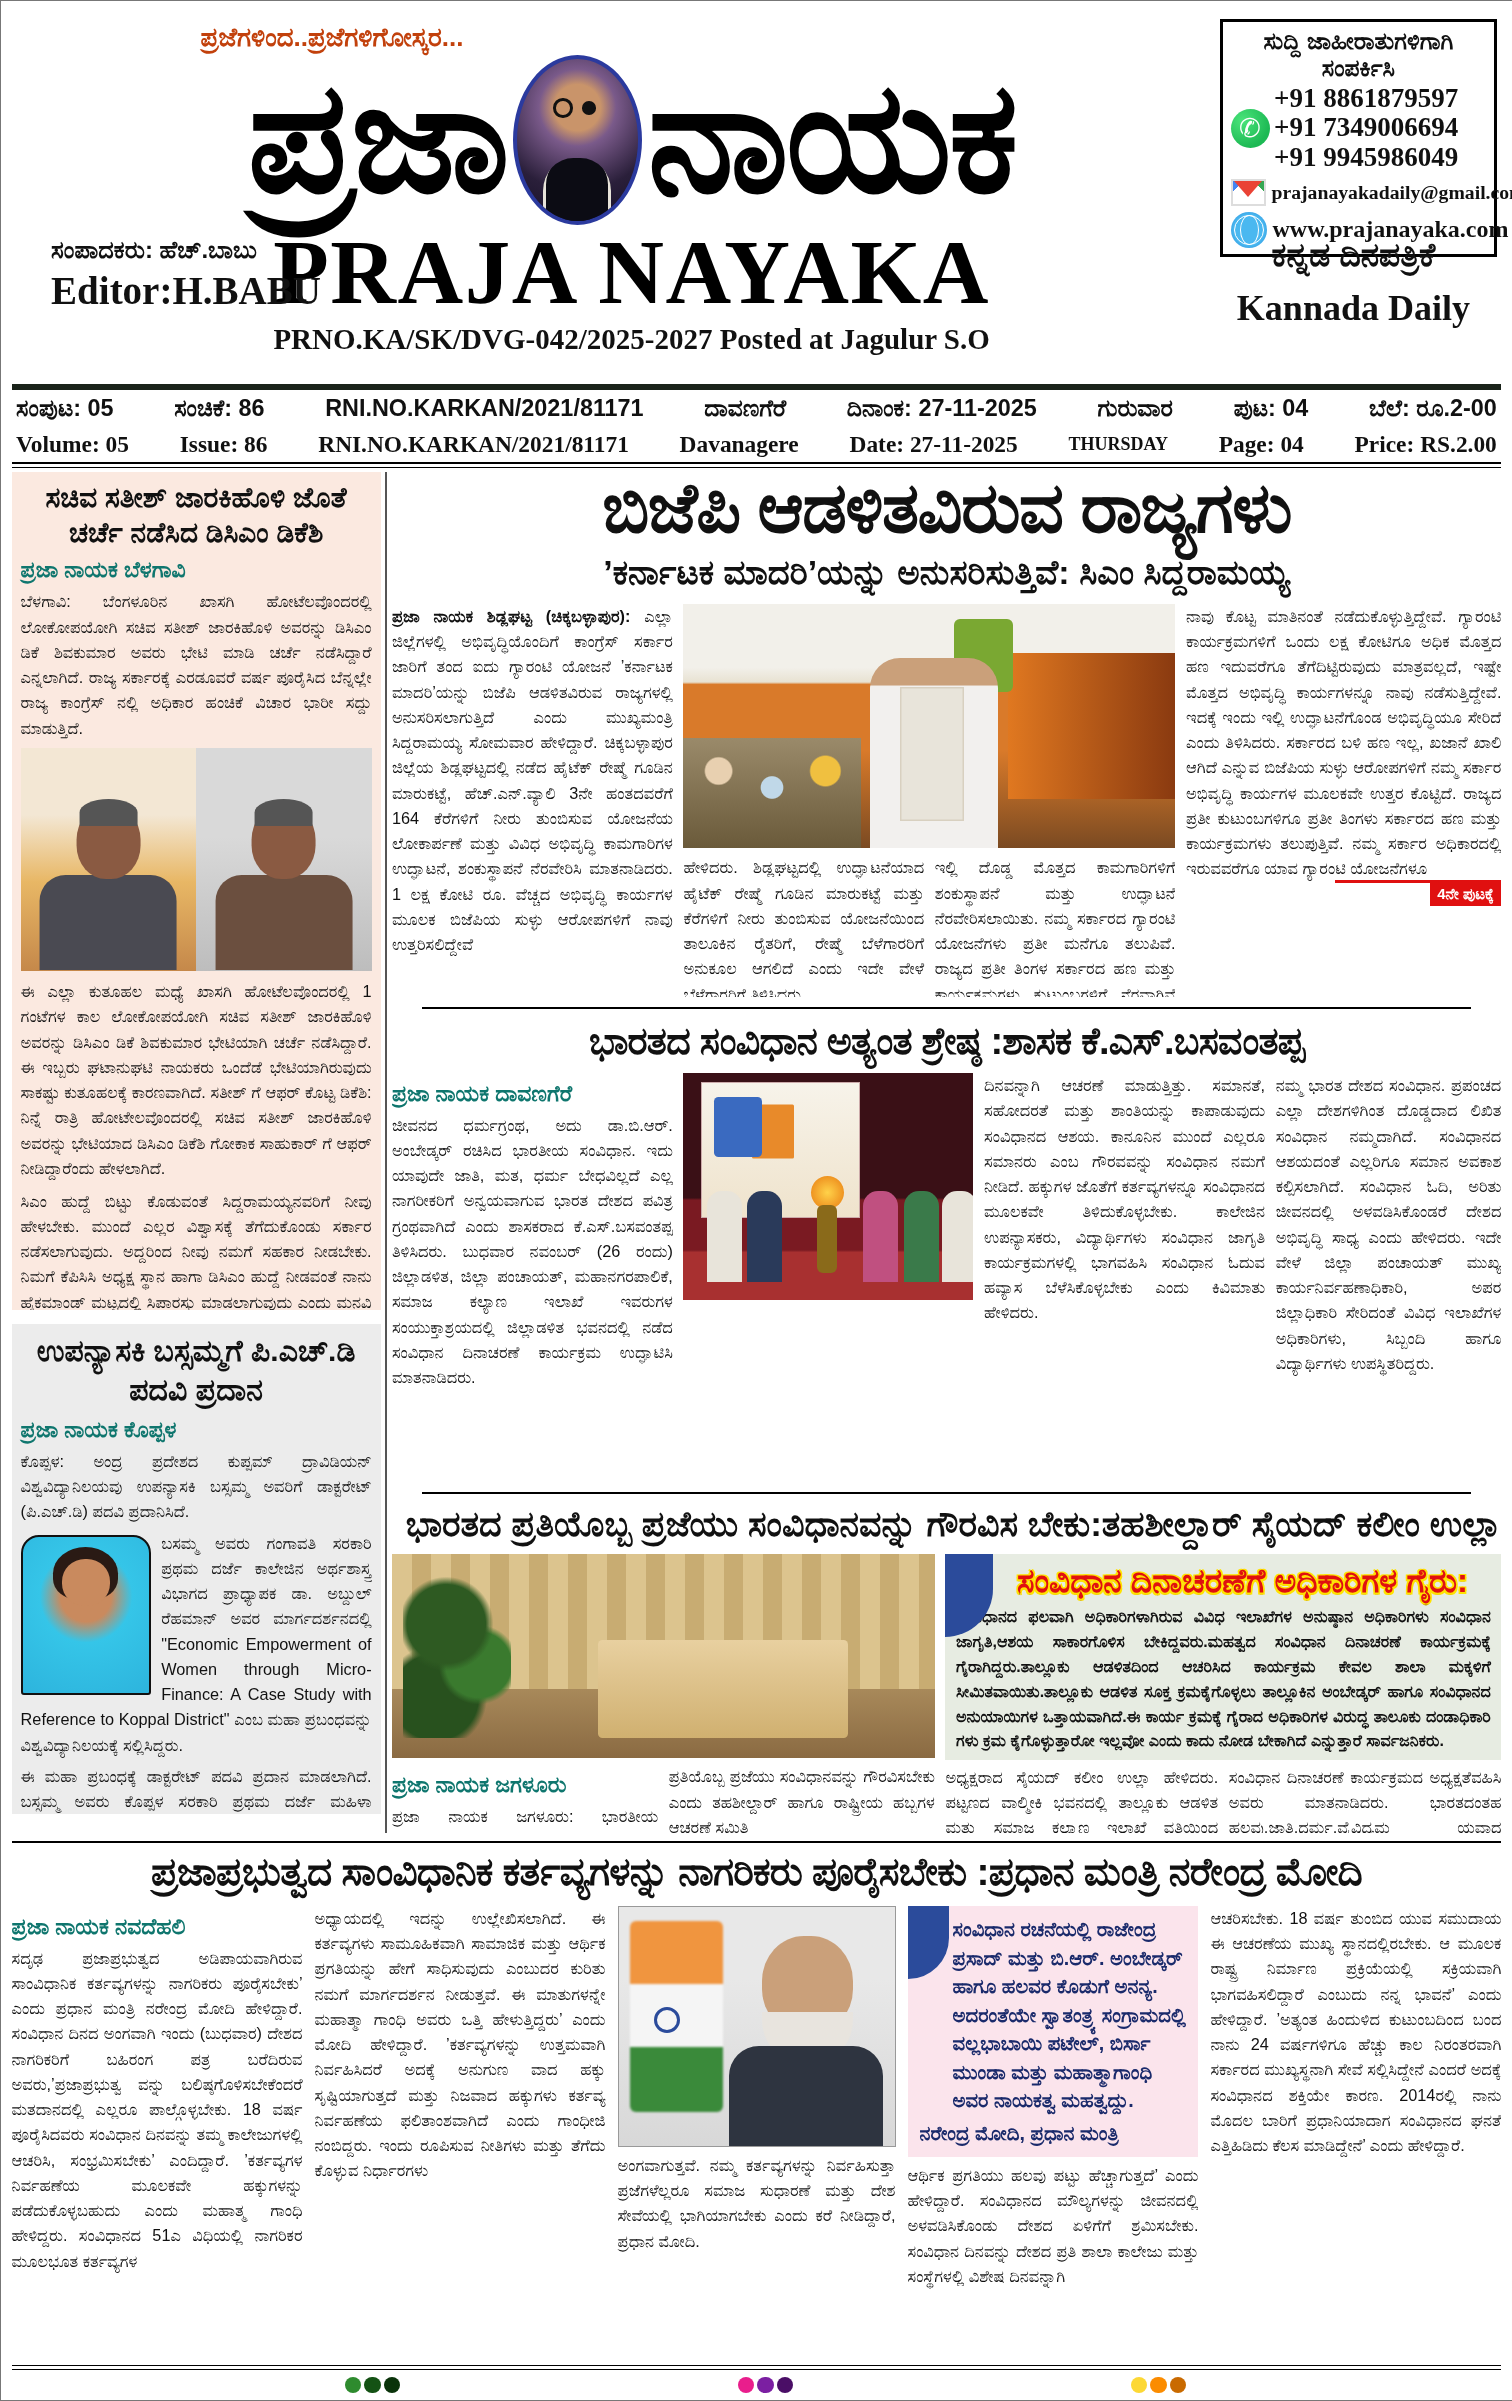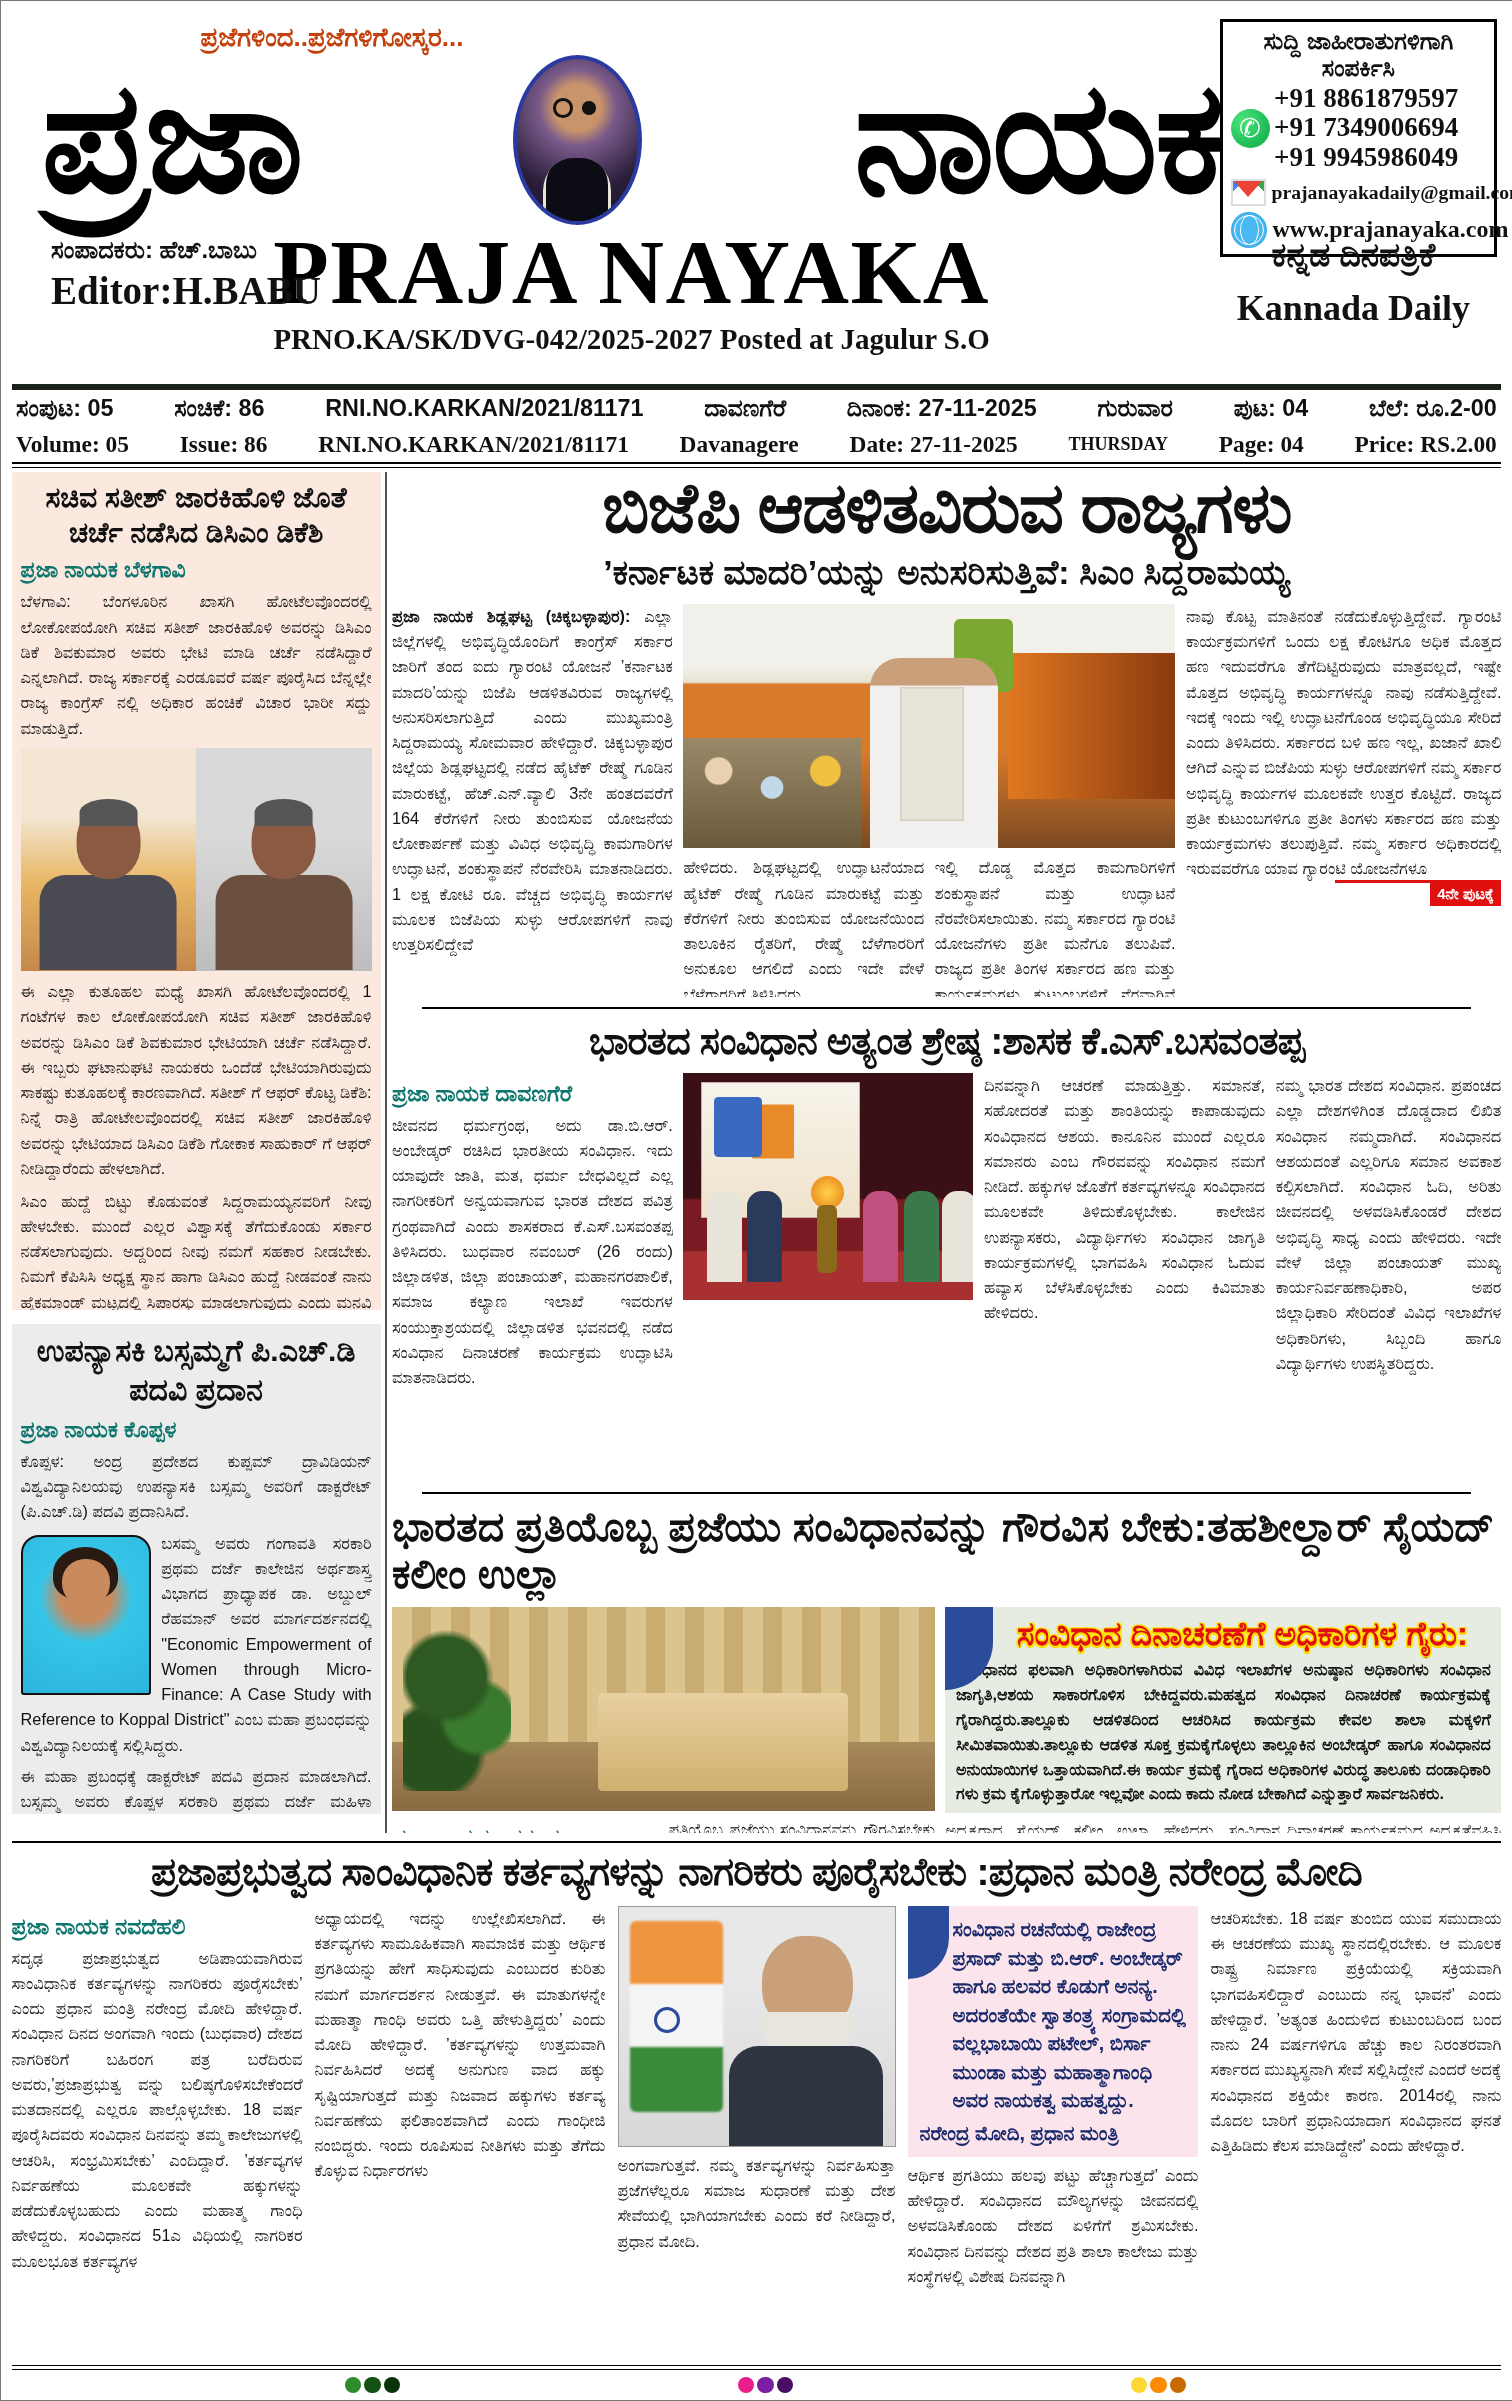--- a/index.html
+++ b/index.html
@@ -4,21 +4,21 @@
 <style>
   * { margin:0; padding:0; box-sizing:border-box; }
   body { background:#888; font-family:"Liberation Sans", sans-serif; }
   .page { width:1513px; height:2401px; margin:0 auto; background:#fff; color:#111;
           position:relative; overflow:hidden; border:0.8px solid #777; padding:7.6px 10.6px 0 10.6px;}
 
   
   .masthead { height:372px; position:relative; }
   .mh-center { position:absolute; left:30px; top:13.6px; width:1180px; text-align:center;}
   .tagline { font-weight:bold; font-size:26px; text-align:left; padding-left:159px; color:#c2410c;}
-  .logo-row { display:flex; align-items:center; justify-content:space-between; gap:6px; height:174px;}
+  .logo-row { display:flex; align-items:center; justify-content:center; gap:6px; height:174px;}
   .logo-kn { font-size:155px; font-weight:bold; line-height:0.9; letter-spacing:-3px; color:#000;
              font-family:"Liberation Serif", serif;}
   .ambedkar { width:129px; height:170px; border-radius:50%; border:4.5px solid #2b3a9e; flex:0 0 auto;
               background: radial-gradient(circle at 50% 30%, #c9946a 0 18%, #7a5a8a 30%, #2a1f3a 65%, #151026 100%);
               position:relative; overflow:hidden;}
   .ambedkar:before { content:""; position:absolute; left:30%; top:24%; width:13.6px; height:13.6px;
               border:3px solid #111; border-radius:50%; box-shadow:26px 0 0 -3px #111, 23px 0 0 0 transparent;}
   .ambedkar:after { content:""; position:absolute; left:22%; bottom:-6%; width:56%; height:45%;
               background:#0c0c14; border-radius:45% 45% 0 0; box-shadow:0 -6px 0 3px #e8e4da inset;}
   .title-en { font-family:"Liberation Serif", serif; font-weight:bold; font-size:91px; letter-spacing:1.5px; line-height:1.0; color:#000;}
@@ -130,21 +130,21 @@
   .photo-const .banner:before { content:""; position:absolute; left:8%; top:10%; width:30%; height:45%; background:#3a6ac0; border-radius:4.5px;
       box-shadow:35px 4.5px 0 -3px #e88a2a;}
   .photo-const .lamp { position:absolute; left:46%; bottom:12%; width:19.7px; height:68px; background:#8a6a1a; border-radius:6px;}
   .photo-const .flame { position:absolute; left:44%; bottom:40%; width:33px; height:33px; background:radial-gradient(circle,#ffd24a,#e87a10); border-radius:50%;}
   .photo-const .p { position:absolute; bottom:8%; width:35px; height:91px; border-radius:15px 15px 0 0;}
   .p1{left:8%; background:#e8e4da;} .p2{left:22%; background:#2a3a5a;} .p3{left:62%; background:#c05080;} .p4{left:76%; background:#3a7a4a;} .p5{left:89%; background:#e8e4da;}
   .art2-c3 { width:281px; flex:0 0 auto; overflow:hidden;}
   .art2-c4 { flex:1; overflow:hidden;}
 
   
-  .art3 h1 { font-size:41px; text-align:left;}
+  .art3 h1 { font-size:35px; text-align:right;}
   .art3-row { display:flex; gap:10.6px; margin-top:9px; height:306px; overflow:hidden;}
   .art3-left { width:543px; flex:0 0 auto; display:flex; flex-direction:column;}
   .photo-jagalur { height:204px; position:relative; overflow:hidden;
       background:repeating-linear-gradient(90deg,#dcc48e 0 19.7px, #c8ac72 19.7px 39px);}
   .photo-jagalur:before { content:""; position:absolute; left:0; right:0; bottom:0; height:34%;
       background:linear-gradient(180deg,#a8895a,#8a6a42);}
   .photo-jagalur:after { content:""; position:absolute; left:2%; top:10%; width:20%; height:80%;
       background:radial-gradient(circle at 40% 30%, #2e5a22 0 30%, transparent 36%),
                  radial-gradient(circle at 70% 55%, #3a7a2e 0 28%, transparent 34%),
                  radial-gradient(circle at 30% 75%, #28511e 0 30%, transparent 36%);}

